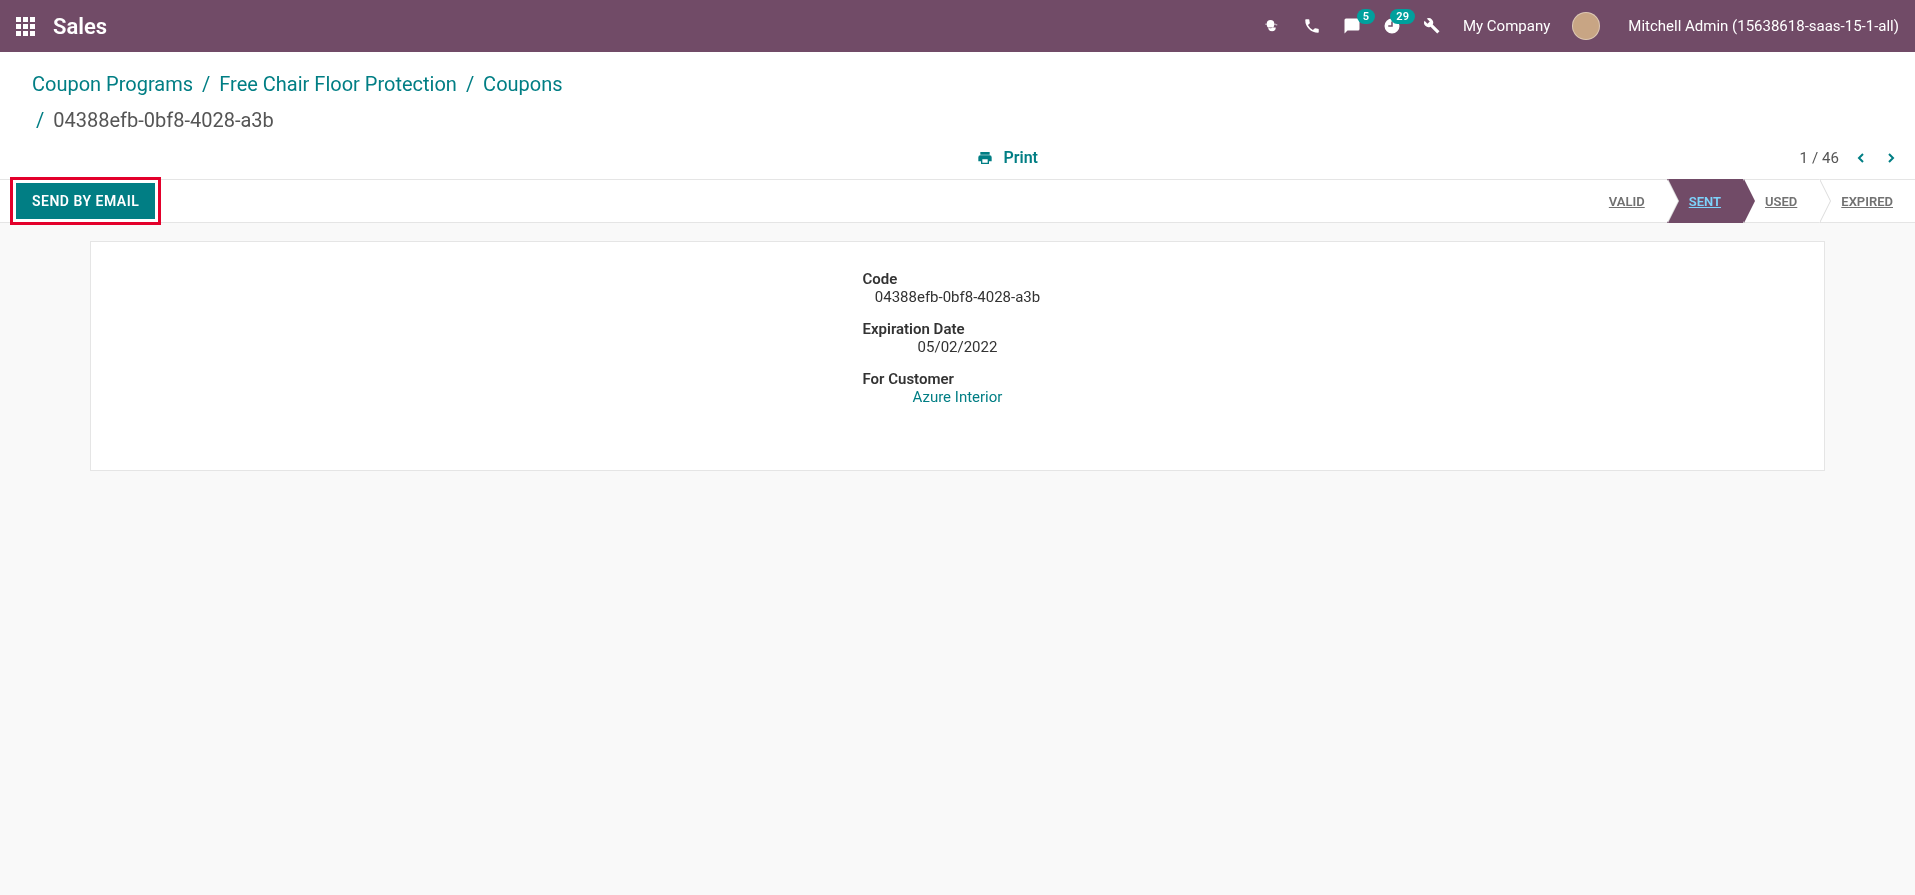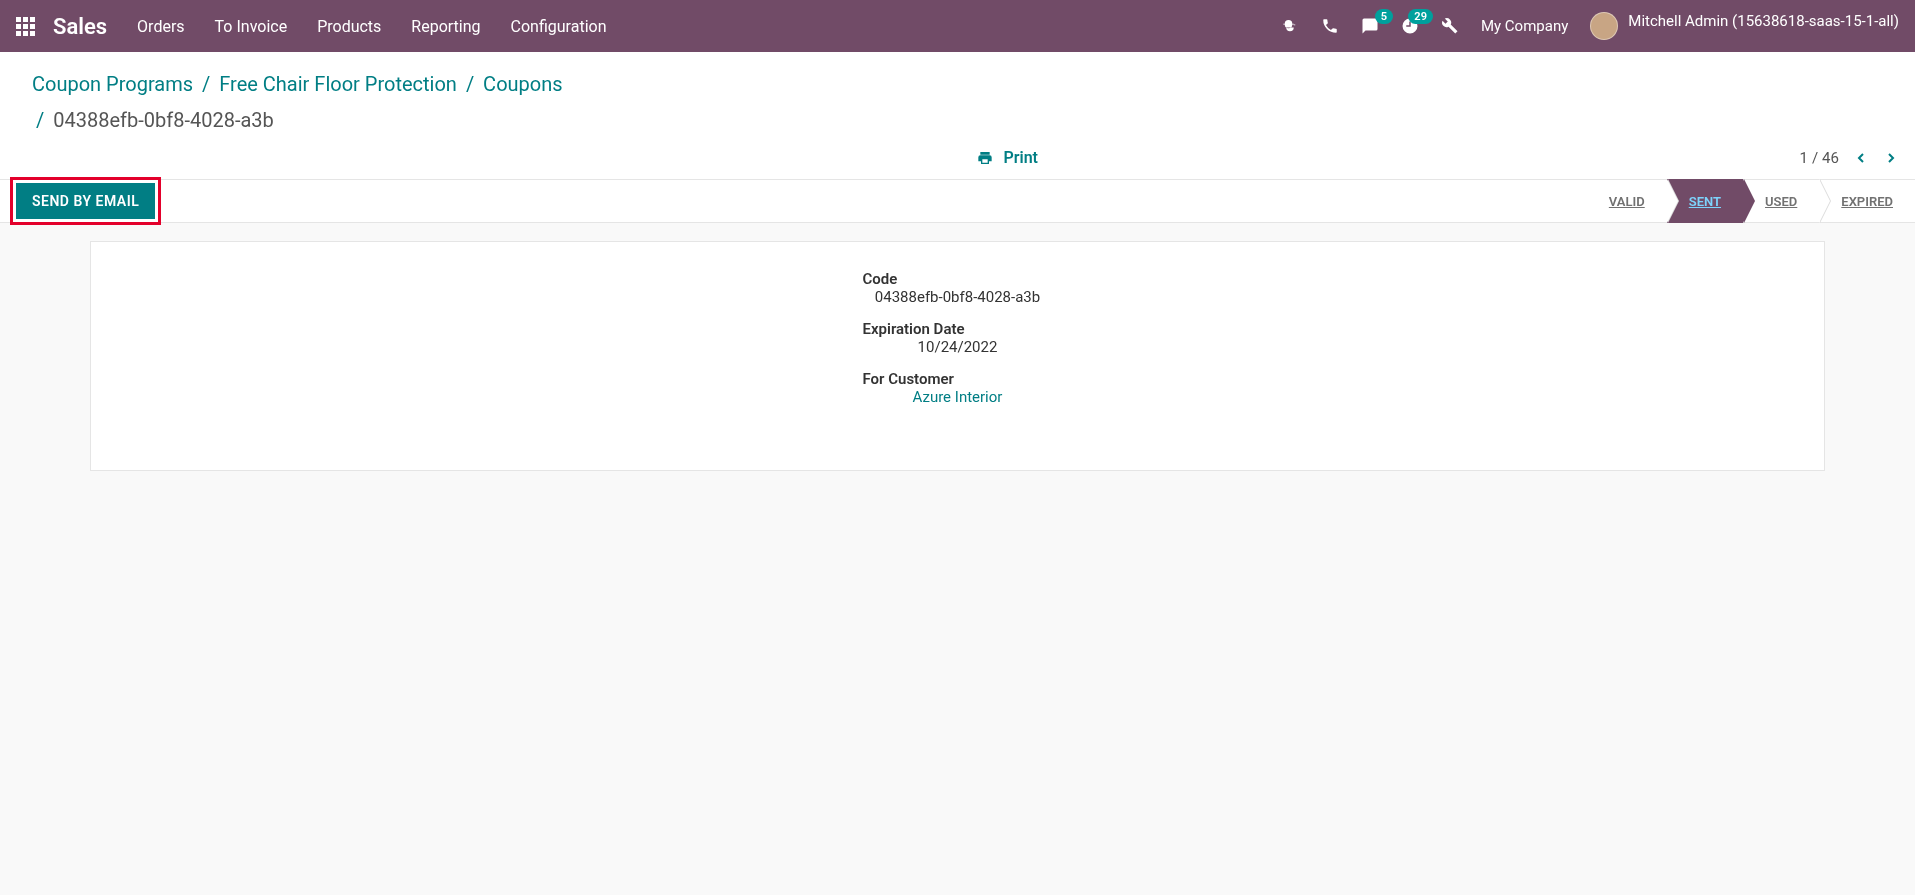--- a/index.html
+++ b/index.html
@@ -9,21 +9,21 @@
 .apps-icon { display:grid; grid-template-columns:repeat(3,5px); grid-template-rows:repeat(3,5px); gap:2px; margin-right:18px; cursor:pointer; }
 .apps-icon span { background:#fff; width:5px; height:5px; }
 .app-name { font-size:22px; font-weight:600; margin-right:30px; }
 .nav-menu { display:flex; gap:30px; }
 .nav-item { font-size:16px; color:#fff; cursor:pointer; }
 .topbar-spacer { flex:1; }
 .topbar-right { display:flex; align-items:center; gap:22px; }
 .systray-icon { width:18px; height:18px; cursor:pointer; position:relative; }
 .badge { position:absolute; top:-8px; right:-14px; background:#00a09d; color:#fff; font-size:11px; font-weight:600; padding:1px 6px; border-radius:10px; }
 .company-name { font-size:15px; cursor:pointer; }
-.user-block { display:flex; align-items:flex-start; gap:10px; cursor:pointer; }
+.user-block { display:flex; align-items:center; gap:28px; cursor:pointer; }
 .avatar { width:28px; height:28px; border-radius:50%; background:#c8a584; border:1px solid rgba(255,255,255,.4); }
 .user-name { font-size:15px; }
 
 .control-panel { background:#fff; padding:14px 16px 0 16px; }
 .breadcrumb { font-size:20px; line-height:1.8;margin-left:16px; }
 .bc-link { color:#017e84; cursor:pointer; }
 .bc-sep { color:#017e84; margin:0 4px; }
 .bc-current { color:#555; }
 
 .cp-row2 { display:flex; align-items:center; justify-content:space-between; padding:10px 0 12px 0; }
@@ -62,27 +62,20 @@
       <span></span>
       <span></span>
       <span></span>
       <span></span>
       <span></span>
       <span></span>
       <span></span>
       <span></span>
   </div>
   <div class="app-name">Sales</div>
-  <div class="nav-menu">
-    <div class="nav-item">Orders</div>
-    <div class="nav-item">To Invoice</div>
-    <div class="nav-item">Products</div>
-    <div class="nav-item">Reporting</div>
-    <div class="nav-item">Configuration</div>
-  </div>
   <div class="topbar-spacer"></div>
   <div class="topbar-right">
     <div class="systray-icon">
       <svg viewBox="0 0 24 24" fill="#fff">
           <path d="M12 5a3 3 0 013 3h-6a3 3 0 013-3zm7 6h-2v-1h-2a5 5 0 01-10 0H3v-1h2a5 5 0 0110 0h2v1h2v1zm-7 8a5 5 0 005-5H7a5 5 0 005 5z"></path>
         </svg>
     </div>
     <div class="systray-icon">
       <svg viewBox="0 0 24 24" fill="#fff">
           <path d="M6.6 10.8a15 15 0 006.6 6.6l2.2-2.2a1 1 0 011-.3 11 11 0 003.6.6 1 1 0 011 1V20a1 1 0 01-1 1A17 17 0 013 4a1 1 0 011-1h3.5a1 1 0 011 1 11 11 0 00.6 3.6 1 1 0 01-.3 1z"></path>
@@ -164,20 +157,20 @@
 </div>
 
 <div class="content">
   <div class="sheet">
     <div class="field-row">
       <div class="field-label">Code</div>
       <div class="field-value">04388efb-0bf8-4028-a3b</div>
     </div>
     <div class="field-row">
       <div class="field-label">Expiration Date</div>
-      <div class="field-value">10/24/2022</div>
+      <div class="field-value">05/02/2022</div>
     </div>
     <div class="field-row">
       <div class="field-label">For Customer</div>
       <div class="field-value link">Azure Interior</div>
     </div>
   </div>
 </div>
 
 </body></html>

